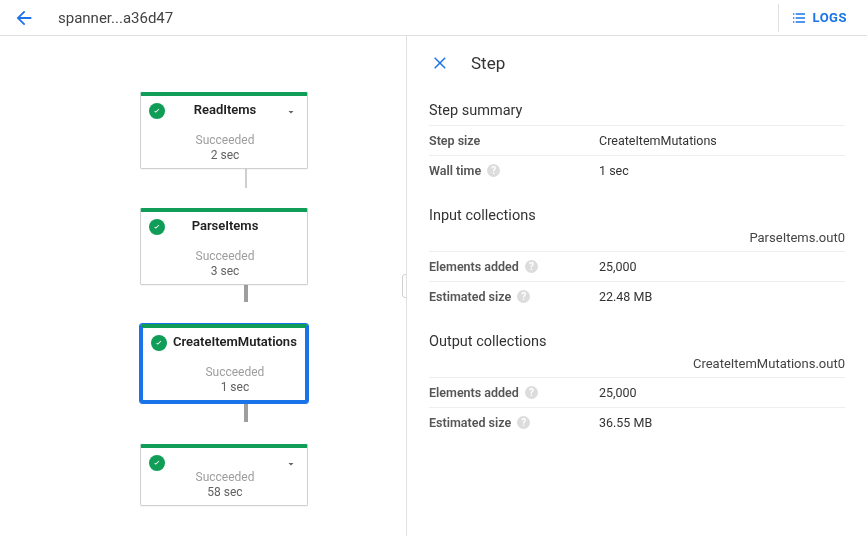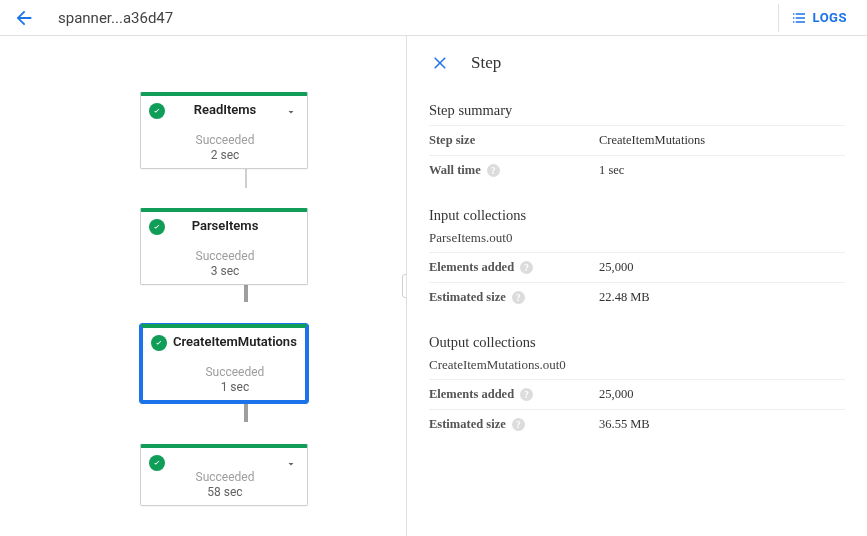--- a/index.html
+++ b/index.html
@@ -120,21 +120,20 @@
     margin-top: 1px;
   }
   .node .chev svg { width: 12px; height: 12px; }
   .node-inner-pad { height: 4px; }
 
   
   .right {
     flex: 1;
     padding: 10px 22px 20px 22px;
     overflow: auto;
-    font-family: Liberation Serif, serif;
   }
   .panel-header {
     display: flex; align-items: center; gap: 18px;
     height: 34px;
   }
   .close-btn {
     color: #1a73e8; cursor: pointer;
     width: 24px; height: 24px;
     display: flex; align-items: center; justify-content: center;
   }
@@ -143,21 +142,21 @@
     font-size: 17px; color: #333; font-weight: 400;
   }
   .section {
     margin-top: 22px;
   }
   .section > h3 {
     font-size: 14.5px; font-weight: 400; color: #333;
     margin-bottom: 6px;
   }
   .subhead {
-    font-size: 13px; color: #444; margin-bottom: 6px;
+    font-size: 13px; color: #444; margin-bottom: 6px; text-align: right;
   }
   .kv {
     display: flex;
     align-items: flex-start;
     padding: 7px 0;
     border-top: 1px solid #eee;
     font-size: 12.5px;
   }
   .kv:first-of-type { border-top: 1px solid #eee; }
   .kv .k {

